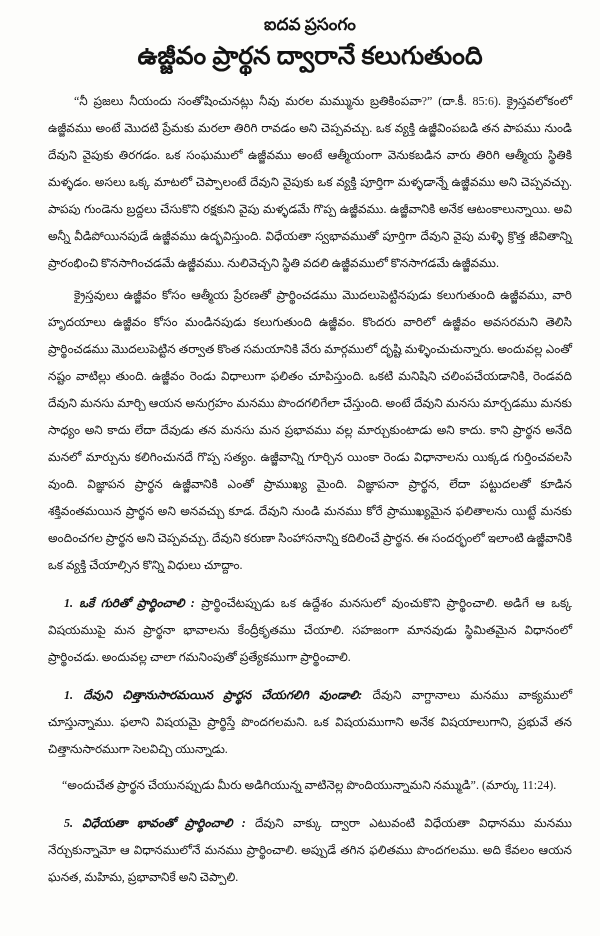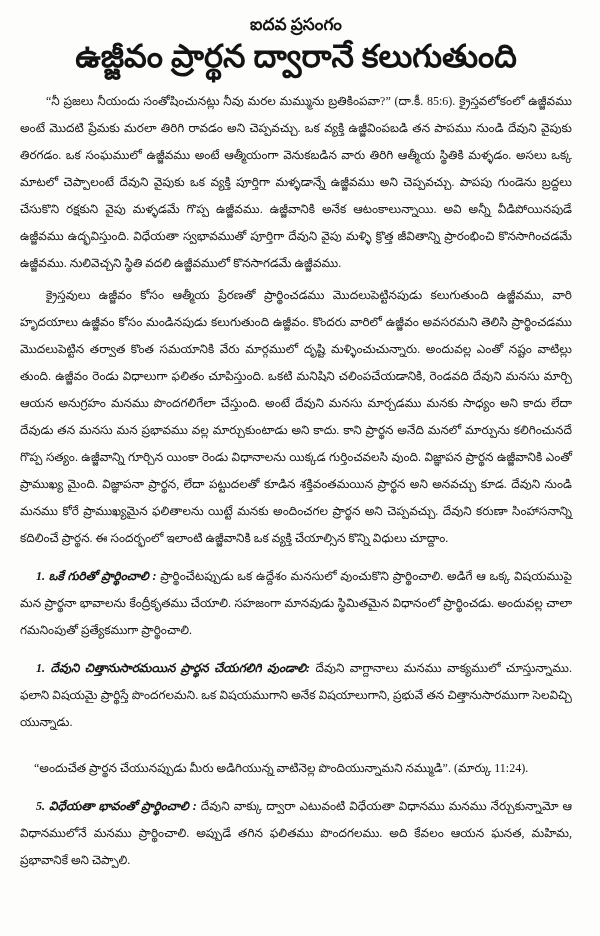--- a/index.html
+++ b/index.html
@@ -9,34 +9,34 @@
     background: #f4f2ee;
     font-family: "Liberation Serif", "DejaVu Serif", serif;
   }
   .page {
     position: relative;
     width: 600px;
     height: 936px;
     background: #fdfdfb;
     color: #141414;
     box-sizing: border-box;
-    padding: 14px 28px 0 20px;
+    padding: 14px 28px 0 48px;
     overflow: hidden;
   }
   .kicker {
     text-align: center;
     font-weight: bold;
     font-size: 17px;
     line-height: 22px;
     margin: 0;
   }
   .title {
     text-align: center;
     font-weight: bold;
-    font-size: 32px;
+    font-size: 25px;
     line-height: 32px;
     margin: 4px 0 16px 0;
   }
   .body-text p {
     font-size: 12px;
     line-height: 27px;
     text-align: justify;
     margin: 0;
   }
   p.para {
@@ -46,21 +46,21 @@
   p.item {
     text-indent: 16px;
     margin-top: 11px;
   }
   p.item b {
     font-weight: bold;
     font-style: italic;
   }
   p.quote {
     text-indent: 14px;
-    margin-top: 19px;
+    margin-top: 9px;
   }
   .page-number {
     position: absolute;
     top: 878px;
     left: 0;
     width: 100%;
     text-align: center;
     font-size: 15px;
     margin: 0;
   }

